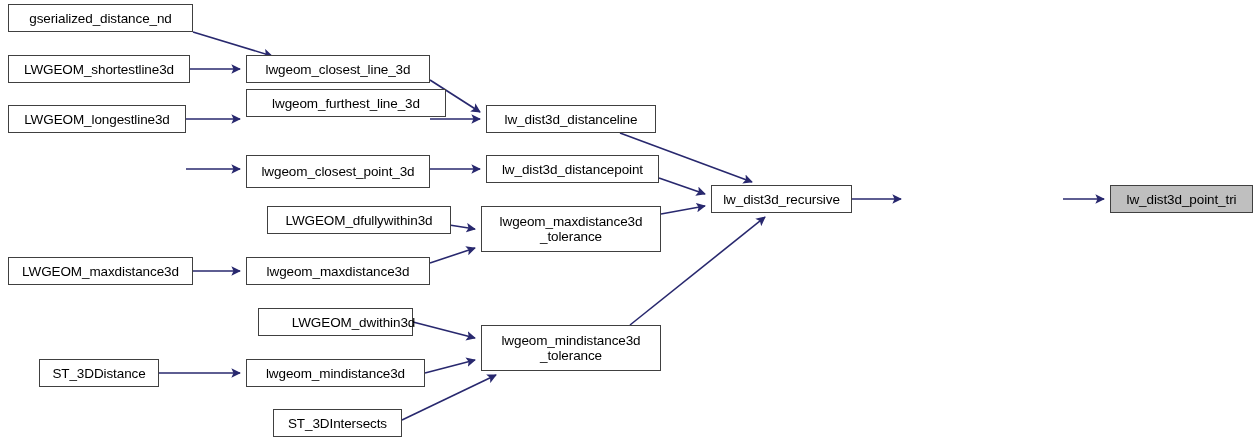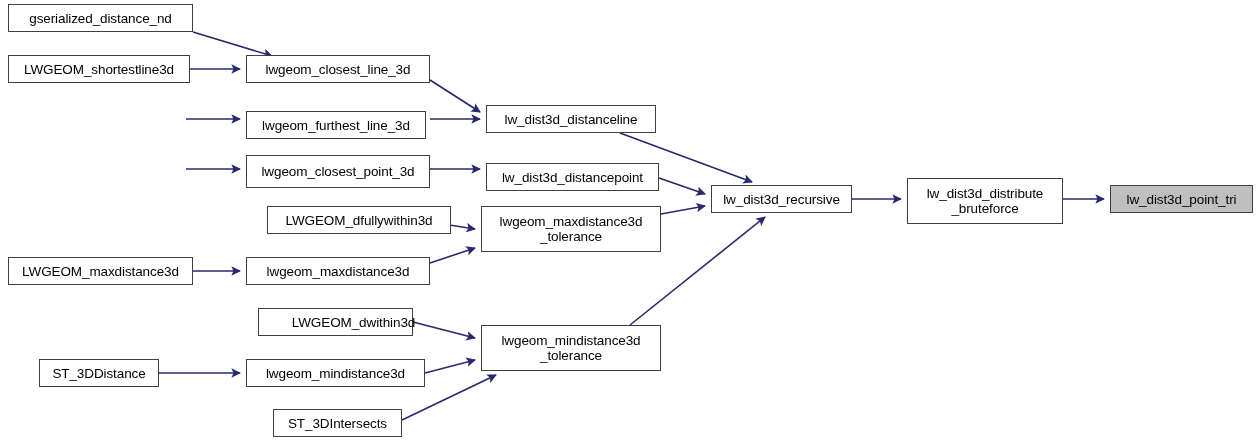--- a/index.html
+++ b/index.html
@@ -75,33 +75,32 @@
       <path d="M 430,263 L 475,248" fill="none" stroke="#28286e" stroke-width="1.6" marker-end="url(#arrowhead)"></path>
       <path d="M 620,133 L 752,182" fill="none" stroke="#28286e" stroke-width="1.6" marker-end="url(#arrowhead)"></path>
       <path d="M 659,178 L 705,194" fill="none" stroke="#28286e" stroke-width="1.6" marker-end="url(#arrowhead)"></path>
       <path d="M 661,214 L 705,206" fill="none" stroke="#28286e" stroke-width="1.6" marker-end="url(#arrowhead)"></path>
       <path d="M 630,325 L 765,217" fill="none" stroke="#28286e" stroke-width="1.6" marker-end="url(#arrowhead)"></path>
       <path d="M 852,199 L 901,199" fill="none" stroke="#28286e" stroke-width="1.6" marker-end="url(#arrowhead)"></path>
       <path d="M 1063,199 L 1104,199" fill="none" stroke="#28286e" stroke-width="1.6" marker-end="url(#arrowhead)"></path>
     </svg>
 <div class="node" style="left: 8px; top: 4px; width: 185px; height: 28px; border-color: rgb(64, 64, 64); background: rgb(255, 255, 255);"><span class="node-label">gserialized_distance_nd</span></div>
     <div class="node" style="left: 8px; top: 55px; width: 182px; height: 28px; border-color: rgb(64, 64, 64); background: rgb(255, 255, 255);"><span class="node-label">LWGEOM_shortestline3d</span></div>
+    <div class="node" style="left: 8px; top: 105px; width: 178px; height: 28px; border-color: rgb(64, 64, 64); background: rgb(255, 255, 255);"><span class="node-label">LWGEOM_longestline3d</span></div>
     <div class="node" style="left: 8px; top: 257px; width: 185px; height: 28px; border-color: rgb(64, 64, 64); background: rgb(255, 255, 255);"><span class="node-label">LWGEOM_maxdistance3d</span></div>
     <div class="node" style="left: 39px; top: 359px; width: 120px; height: 28px; border-color: rgb(64, 64, 64); background: rgb(255, 255, 255);"><span class="node-label">ST_3DDistance</span></div>
     <div class="node" style="left: 246px; top: 55px; width: 184px; height: 28px; border-color: rgb(64, 64, 64); background: rgb(255, 255, 255);"><span class="node-label">lwgeom_closest_line_3d</span></div>
-    <div class="node" style="left: 246px; top: 111px; width: 180px; height: 28px; border-color: rgb(64, 64, 64); background: rgb(255, 255, 255);"><span class="node-label">lwgeom_furthest_line_3d</span></div>
+    <div class="node" style="left: 246px; top: 89px; width: 200px; height: 28px; border-color: rgb(64, 64, 64); background: rgb(255, 255, 255);"><span class="node-label">lwgeom_furthest_line_3d</span></div>
     <div class="node" style="left: 246px; top: 155px; width: 184px; height: 33px; border-color: rgb(64, 64, 64); background: rgb(255, 255, 255);"><span class="node-label">lwgeom_closest_point_3d</span></div>
     <div class="node" style="left: 246px; top: 206px; width: 184px; height: 28px; border-color: rgb(64, 64, 64); background: rgb(255, 255, 255); margin-left: 21px;"><span class="node-label">LWGEOM_dfullywithin3d</span></div>
     <div class="node" style="left: 246px; top: 257px; width: 184px; height: 28px; border-color: rgb(64, 64, 64); background: rgb(255, 255, 255);"><span class="node-label">lwgeom_maxdistance3d</span></div>
     <div class="node" style="left: 258px; top: 308px; width: 155px; height: 28px; border-color: rgb(64, 64, 64); background: rgb(255, 255, 255); padding-left: 36px;"><span class="node-label">LWGEOM_dwithin3d</span></div>
     <div class="node" style="left: 246px; top: 359px; width: 179px; height: 28px; border-color: rgb(64, 64, 64); background: rgb(255, 255, 255);"><span class="node-label">lwgeom_mindistance3d</span></div>
     <div class="node" style="left: 273px; top: 409px; width: 129px; height: 28px; border-color: rgb(64, 64, 64); background: rgb(255, 255, 255);"><span class="node-label">ST_3DIntersects</span></div>
     <div class="node" style="left: 486px; top: 105px; width: 170px; height: 28px; border-color: rgb(64, 64, 64); background: rgb(255, 255, 255); text-align: center;"><span class="node-label">lw_dist3d_distanceline</span></div>
-    <div class="node" style="left: 486px; top: 163px; width: 173px; height: 28px; border-color: rgb(64, 64, 64); background: rgb(255, 255, 255);"><span class="node-label">lw_dist3d_distancepoint</span></div>
+    <div class="node" style="left: 486px; top: 155px; width: 173px; height: 28px; border-color: rgb(64, 64, 64); background: rgb(255, 255, 255);"><span class="node-label">lw_dist3d_distancepoint</span></div>
     <div class="node" style="left: 481px; top: 206px; width: 180px; height: 46px; border-color: rgb(64, 64, 64); background: rgb(255, 255, 255);"><span class="node-label">lwgeom_maxdistance3d
 _tolerance</span></div>
     <div class="node" style="left: 481px; top: 325px; width: 180px; height: 46px; border-color: rgb(64, 64, 64); background: rgb(255, 255, 255);"><span class="node-label">lwgeom_mindistance3d
 _tolerance</span></div>
     <div class="node" style="left: 711px; top: 185px; width: 141px; height: 28px; border-color: rgb(64, 64, 64); background: rgb(255, 255, 255);"><span class="node-label">lw_dist3d_recursive</span></div>
-    <div class="node" style="left: 907px; top: 178px; width: 156px; height: 46px; border-color: rgb(64, 64, 64); background: rgb(255, 255, 255);"><span class="node-label">lw_dist3d_distribute
-_bruteforce</span></div>
     <div class="node highlight" style="left: 1110px; top: 185px; width: 143px; height: 28px; border-color: rgb(64, 64, 64); background: rgb(191, 191, 191);"><span class="node-label">lw_dist3d_point_tri</span></div>
   </div>
 
 </body></html>

